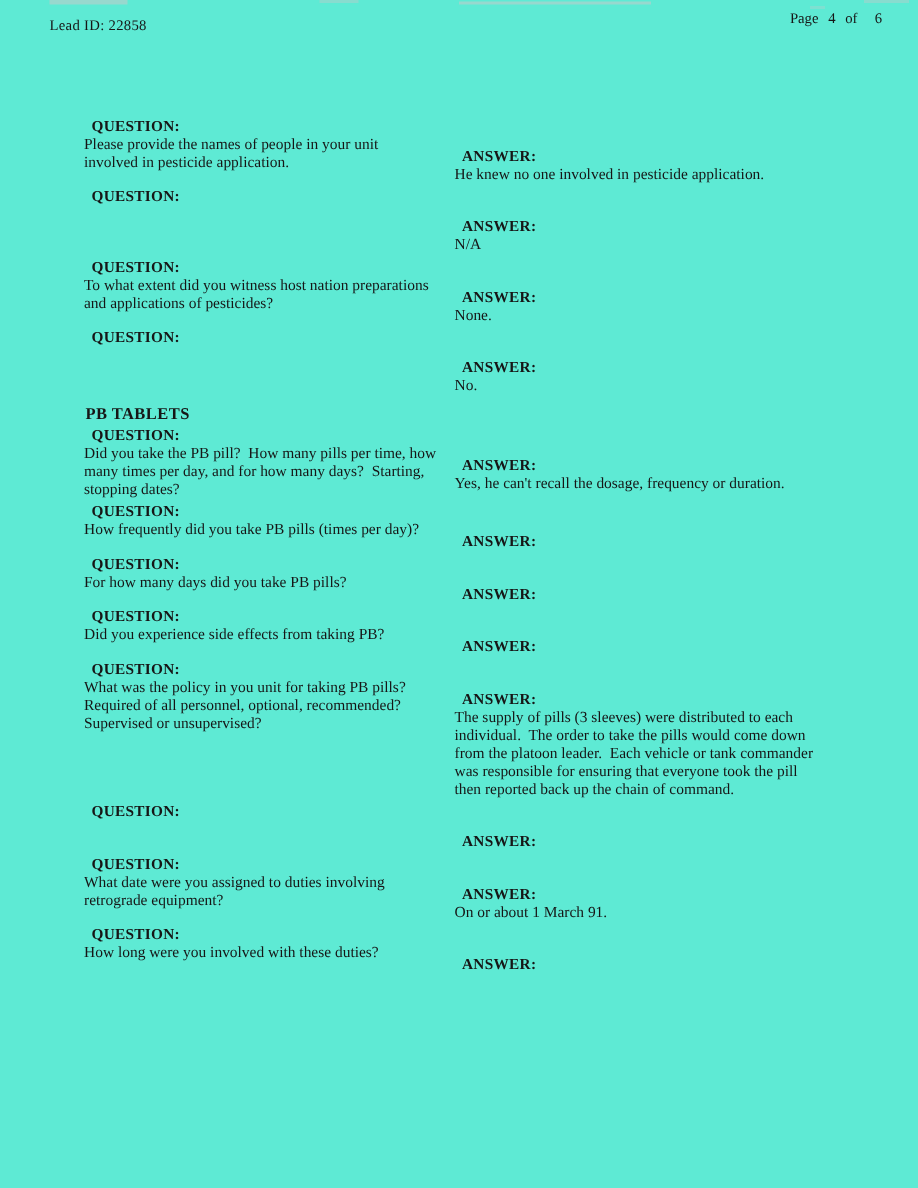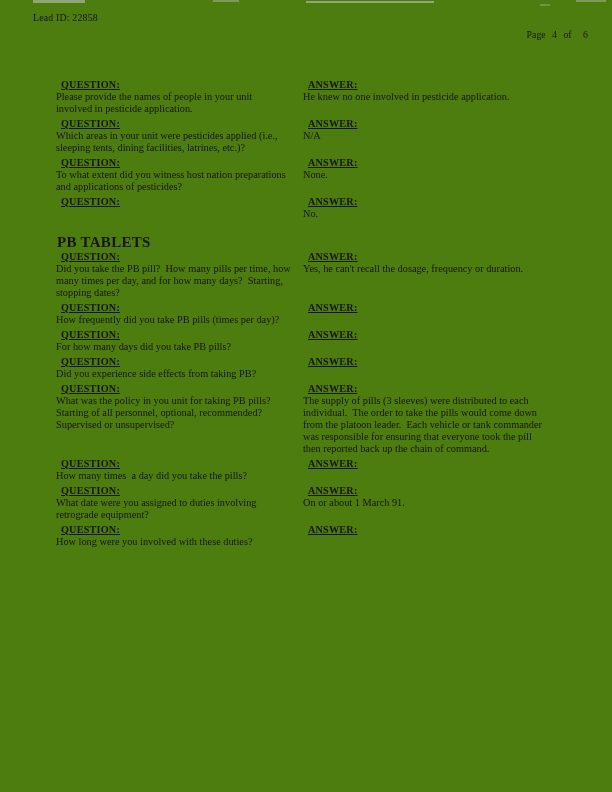--- a/index.html
+++ b/index.html
@@ -1,68 +1,67 @@
 <!DOCTYPE html>
 <html><head>
 <meta charset="utf-8">
 <style>
   html, body { margin: 0; padding: 0; background: #ffffff; }
   .page {
     position: relative;
     width: 612px;
     height: 792px;
-    background: #4d7c0f;
+    background: #5eead4;
     font-family: "Liberation Serif", serif;
     color: #161616;
     overflow: hidden;
   }
   
   .artifact { position: absolute; background: #c9c9c9; }
   .artifact.a1 { left: 33px;  top: 0;   width: 52px;  height: 3px; opacity: .55; }
   .artifact.a2 { left: 213px; top: 0;   width: 26px;  height: 2px; opacity: .40; }
   .artifact.a3 { left: 306px; top: 1px; width: 128px; height: 2px; opacity: .55; }
   .artifact.a4 { left: 576px; top: 0;   width: 30px;  height: 2px; opacity: .40; }
   .artifact.a5 { left: 540px; top: 4px; width: 10px;  height: 2px; opacity: .30; }
 
   .hdr-lead {
     position: absolute; left: 33px; top: 12px;
     font-size: 9.8px; letter-spacing: .2px;
   }
   .hdr-page {
-    position: absolute; right: 24px; top: 29px;
+    position: absolute; right: 24px; top: 7px;
     font-size: 9.8px;
   }
   .hdr-page span { margin-left: 4px; }
   .hdr-page span:first-child { margin-left: 0; }
   .hdr-page .total { margin-left: 9px; }
 
   .content {
     position: absolute; left: 56px; top: 76px; width: 534px;
   }
   .qa-row { display: flex; margin-top: 3px; }
   .q-cell { width: 247px; flex: 0 0 247px; }
-  .a-cell { flex: 1 1 auto; }
+  .a-cell { flex: 1 1 auto; margin-top: 20px; }
   .lbl {
     font-weight: bold;
     font-size: 10.2px;
     line-height: 12px;
     padding-left: 5px;
     letter-spacing: .2px;
-    text-decoration: underline;
   }
   .txt {
     font-size: 10.3px;
     line-height: 12px;
     white-space: pre;           
   }
   .section-hdr {
     font-weight: bold;
-    font-size: 15px;
+    font-size: 11px;
     line-height: 12px;
-    margin: 16px 0 1px;
+    margin: 6px 0 1px;
     padding-left: 1px;
     letter-spacing: .3px;
   }
 </style>
 </head>
 <body>
 
 <div class="page">
 
   <div class="artifact a1"></div>
@@ -90,22 +89,20 @@
       </div>
       <div class="a-cell">
         <div class="lbl">ANSWER:</div>
         <div class="txt">He knew no one involved in pesticide application.</div>
       </div>
     </div>
 
     <div class="qa-row">
       <div class="q-cell">
         <div class="lbl">QUESTION:</div>
-        <div class="txt">Which areas in your unit were pesticides applied (i.e.,
-sleeping tents, dining facilities, latrines, etc.)?</div>
       </div>
       <div class="a-cell">
         <div class="lbl">ANSWER:</div>
         <div class="txt">N/A</div>
       </div>
     </div>
 
     <div class="qa-row">
       <div class="q-cell">
         <div class="lbl">QUESTION:</div>
@@ -173,37 +170,36 @@
       <div class="a-cell">
         <div class="lbl">ANSWER:</div>
         <div class="txt"></div>
       </div>
     </div>
 
     <div class="qa-row">
       <div class="q-cell">
         <div class="lbl">QUESTION:</div>
         <div class="txt">What was the policy in you unit for taking PB pills?
-Starting of all personnel, optional, recommended?
+Required of all personnel, optional, recommended?
 Supervised or unsupervised?</div>
       </div>
       <div class="a-cell">
         <div class="lbl">ANSWER:</div>
         <div class="txt">The supply of pills (3 sleeves) were distributed to each
 individual.  The order to take the pills would come down
 from the platoon leader.  Each vehicle or tank commander
 was responsible for ensuring that everyone took the pill
 then reported back up the chain of command.</div>
       </div>
     </div>
 
     <div class="qa-row">
       <div class="q-cell">
         <div class="lbl">QUESTION:</div>
-        <div class="txt">How many times  a day did you take the pills?</div>
       </div>
       <div class="a-cell">
         <div class="lbl">ANSWER:</div>
         <div class="txt"></div>
       </div>
     </div>
 
 
     <div class="qa-row">
       <div class="q-cell">

